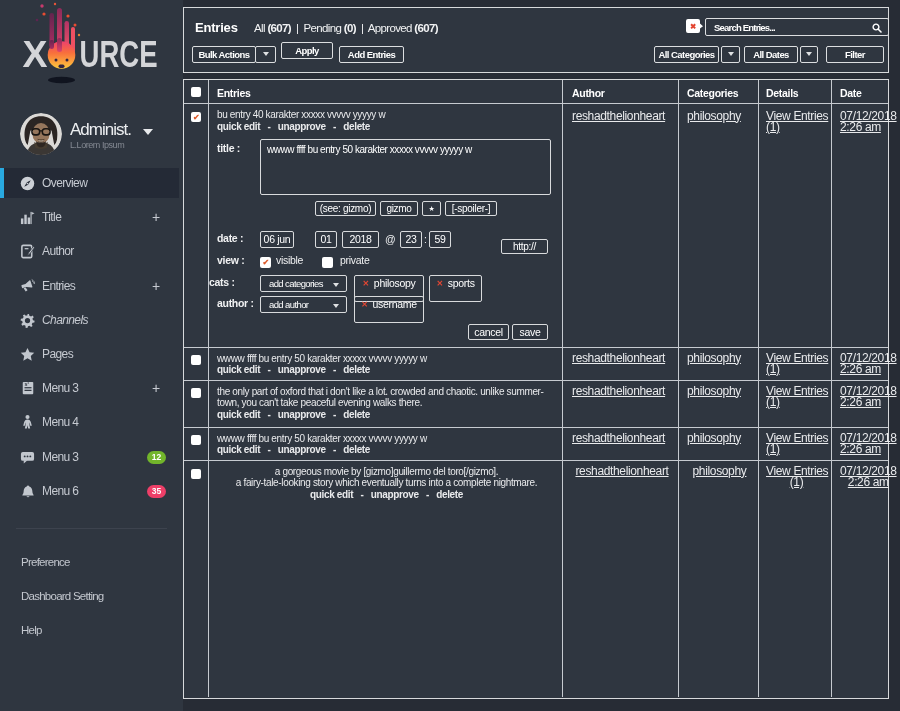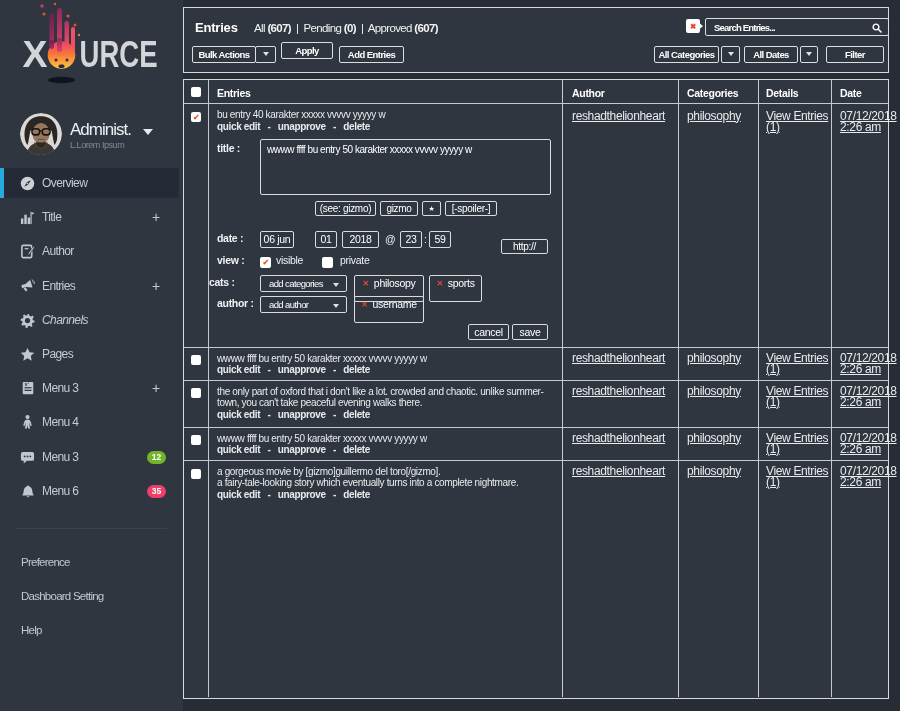--- a/index.html
+++ b/index.html
@@ -29,21 +29,21 @@
 
 .htitle { position:absolute; left:11px; top:11.5px; font-size:13px; letter-spacing:-0.2px; font-weight:bold; color:#fff; }
 .hfilters { position:absolute; left:70px; top:14px; font-size:11.5px; letter-spacing:-0.65px; color:#f2f3f4; white-space:nowrap; }
 .btn { position:absolute; border:1px solid #dcdee0; border-radius:2px; background:transparent; color:#fff; font-size:9.5px; letter-spacing:-0.55px; font-weight:bold; font-family:"Liberation Sans", sans-serif; text-align:center; line-height:15px; height:17px; white-space:nowrap; }
 .caretbox::after { content:""; display:inline-block; vertical-align:2px; border-left:3.5px solid transparent; border-right:3.5px solid transparent; border-top:4.5px solid #dfe1e3; }
 .searchwrap { position:absolute; left:521px; top:10px; width:184px; height:18px; border:1px solid #dcdee0; border-radius:2px; }
 .searchtext { position:absolute; left:8px; top:2.5px; font-size:9.5px; letter-spacing:-0.8px; font-weight:bold; color:#fff; white-space:nowrap; }
 
 
 .trow { display:flex; border-bottom:1px solid #c6cad0; }
-.trow:last-child { border-bottom:none; }
+.trow:last-child { border-bottom:none;text-align:center; }
 .tc { border-right:1px solid #c6cad0; position:relative; }
 .tc:last-child { border-right:none; }
 .c1 { width:25px; flex:none; }
 .c2 { width:354px; flex:none; padding:5px 6px 0 8px; }
 .c3 { width:116px; flex:none; padding:4px 6px 0 9px; }
 .c4 { width:80px; flex:none; padding:4px 6px 0 8px; }
 .c5 { width:73px; flex:none; padding:4px 4px 0 7px; }
 .c6 { flex:1; padding:4px 2px 0 8px; letter-spacing:-0.55px; }
 .thead { height:24px; font-weight:bold; }
 .thead .c2,.thead .c3,.thead .c4,.thead .c5,.thead .c6 { font-size:10.5px; letter-spacing:-0.3px; padding-top:7px; }

